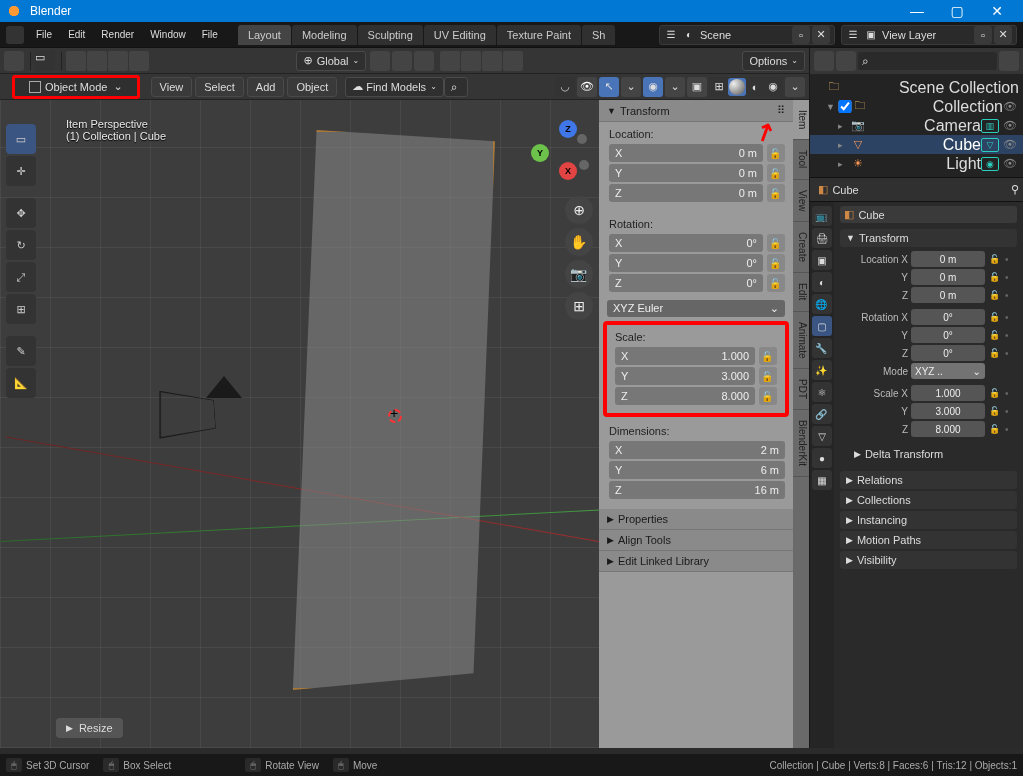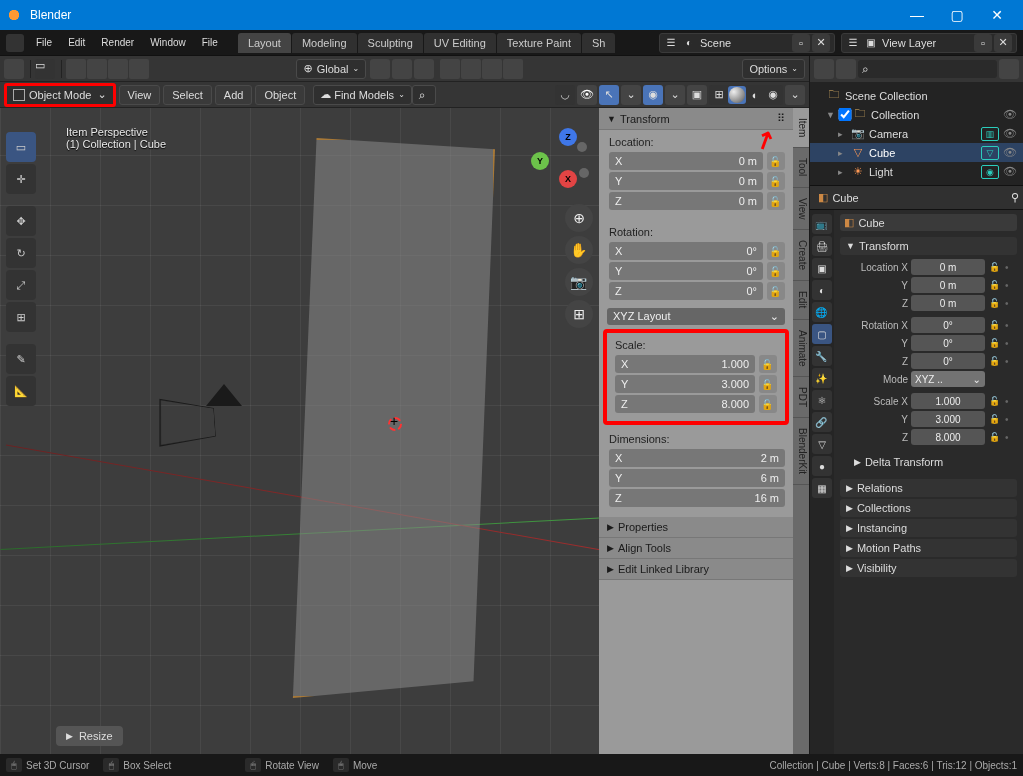--- a/index.html
+++ b/index.html
@@ -1,19 +1,19 @@
 <!DOCTYPE html>
 <html><head>
 <meta charset="utf-8">
 <style>
 * { box-sizing: border-box; margin: 0; padding: 0; font-family: -apple-system, BlinkMacSystemFont, "Segoe UI", sans-serif; }
 body { background: #2b2b2b; color: #ddd; font-size: 11px; overflow: hidden; width: 1023px; height: 776px; }
 
 
-.titlebar { background: #0078d4; height: 30px; display: flex; align-items: center; padding: 0 6px; color: #fff; }
+.titlebar { background: #0078d4; height: 22px; display: flex; align-items: center; padding: 0 6px; color: #fff; }
 .titlebar .logo { width: 16px; height: 16px; background: radial-gradient(circle, #ff9933 45%, transparent 46%); border-radius: 50%; margin-right: 8px; }
 .titlebar .title { flex: 1; font-size: 12px; }
 .titlebar .win-btn { width: 40px; height: 28px; display: flex; align-items: center; justify-content: center; color: #fff; font-size: 14px; }
 
 
 .topmenu { background: #181818; height: 26px; display: flex; align-items: center; padding: 0 6px; border-bottom: 1px solid #111; }
 .topmenu .icon { width: 18px; height: 18px; background: #333; border-radius: 3px; margin-right: 4px; }
 .menuitem { padding: 4px 8px; color: #ddd; font-size: 10px; cursor: pointer; }
 .tabs { display: flex; margin-left: 12px; }
 .tab { padding: 4px 10px; font-size: 11px; color: #ccc; cursor: pointer; background: #303030; border-radius: 3px 3px 0 0; margin-right: 1px; }
@@ -33,21 +33,21 @@
 .vh1 { background: #353535; height: 26px; display: flex; align-items: center; padding: 0 4px; border-bottom: 1px solid #222; }
 .vh1 .ic { width: 20px; height: 20px; background: #444; border-radius: 3px; margin-right: 2px; }
 .vh1 .sep { width: 1px; height: 18px; background: #222; margin: 0 4px; }
 .dd { background: #2f2f2f; border: 1px solid #4a4a4a; border-radius: 3px; padding: 2px 6px; display: flex; align-items: center; color: #ddd; font-size: 11px; height: 20px; }
 .dd .chev { margin-left: 4px; font-size: 8px; }
 .icon-group { display: flex; gap: 1px; margin-right: 4px; }
 .icon-group .ib { width: 20px; height: 20px; background: #444; border-radius: 2px; }
 
 
 .vh2 { background: #353535; height: 26px; display: flex; align-items: center; padding: 0 4px; border-bottom: 1px solid #222; }
-.mode-dd { background: #2f2f2f; border: 3px solid #ff0000; border-radius: 3px; padding: 2px 6px; display: flex; align-items: center; height: 24px; margin: -2px 0; }
+.mode-dd { background: #2f2f2f; border: 3px solid #ff0000; border-radius: 3px; padding: 2px 14px; display: flex; align-items: center; height: 24px; margin: -2px 8px; }
 .mode-dd .square { width: 12px; height: 12px; border: 1px solid #aaa; margin-right: 4px; }
 .header-btn { padding: 3px 8px; color: #ddd; cursor: pointer; font-size: 11px; border: 1px solid #4a4a4a; border-radius: 3px; background: #3a3a3a; margin-left: 3px; }
 
 
 .canvas { flex: 1; position: relative; background: #3d3d3d; overflow: hidden; }
 .gridfloor { position: absolute; inset: 0; background-image:
   repeating-linear-gradient(0deg, rgba(255,255,255,0.06) 0 1px, transparent 1px 50px),
   repeating-linear-gradient(90deg, rgba(255,255,255,0.06) 0 1px, transparent 1px 50px);
   background-position: center;
 }
@@ -107,21 +107,21 @@
 .outliner-header { height: 26px; background: #353535; display: flex; align-items: center; padding: 0 4px; gap: 2px; }
 .outliner-header .oh-btn { width: 20px; height: 20px; background: #444; border-radius: 3px; }
 .outliner-header .search { flex: 1; background: #2a2a2a; border-radius: 3px; height: 18px; display: flex; align-items: center; padding: 0 4px; }
 .outline-tree { flex: 0 0 auto; padding: 4px 0; background: #232323; }
 .tree-row { display: flex; align-items: center; padding: 2px 4px; height: 19px; }
 .tree-row.selected { background: #2d4363; }
 .tree-indent { width: 12px; }
 .tree-tri { width: 12px; font-size: 9px; color: #888; }
 .tree-check { width: 14px; }
 .tree-icon { width: 16px; height: 14px; display: flex; align-items: center; justify-content: center; margin-right: 3px; }
-.tree-label { flex: 1; font-size: 11px; color: #ddd; }
+.tree-label { flex: 1; font-size: 16px; color: #ddd; text-align: right; }
 .tree-row .eye { width: 16px; color: #888; font-size: 11px; }
 .typ-icon { width: 18px; height: 14px; margin-right: 4px; border-radius: 2px; display: flex; align-items: center; justify-content: center; font-size: 9px; }
 
 
 .props-area { flex: 1; display: flex; background: #2a2a2a; border-top: 1px solid #111; overflow: hidden; }
 .props-tabs { width: 24px; background: #252525; display: flex; flex-direction: column; padding-top: 4px; gap: 2px; }
 .pt { width: 20px; height: 20px; background: #333; border-radius: 3px; margin-left: 2px; display: flex; align-items: center; justify-content: center; font-size: 10px; }
 .pt.active { background: #3a5582; }
 .props-body { flex: 1; padding: 4px 6px; overflow-y: auto; }
 .props-header { height: 24px; background: #303030; display: flex; align-items: center; padding: 0 4px; gap: 4px; }
@@ -366,21 +366,21 @@
             </div>
           <div class="row">
               <div class="vf">
                 <span>Z</span>
                 <span>0°</span>
               </div>
               <div class="lock">🔓</div>
             </div>
         </div>
         <div class="dd-row" style="margin-top:-2px;">
-            <span>XYZ Layout</span>
+            <span>XYZ Euler</span>
             <span>⌄</span>
           </div>
         <div class="red-box">
           <div class="sect" style="padding:2px 6px;">
             <div class="lbl">Scale:</div>
             <div class="row">
                 <div class="vf">
                   <span>X</span>
                   <span>1.000</span>
                 </div>

